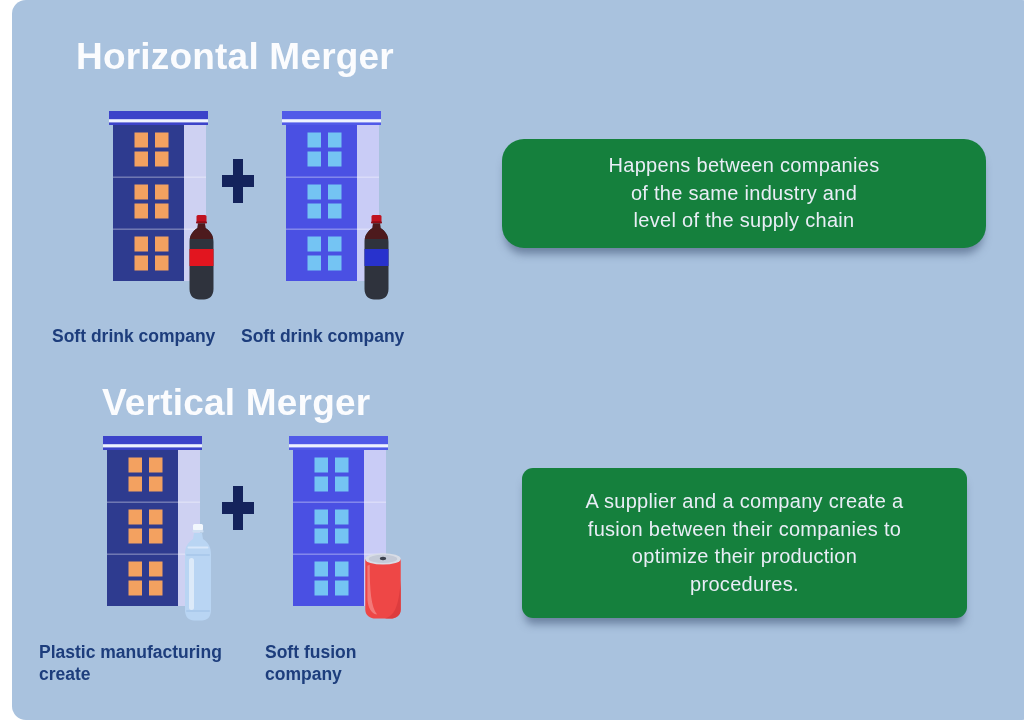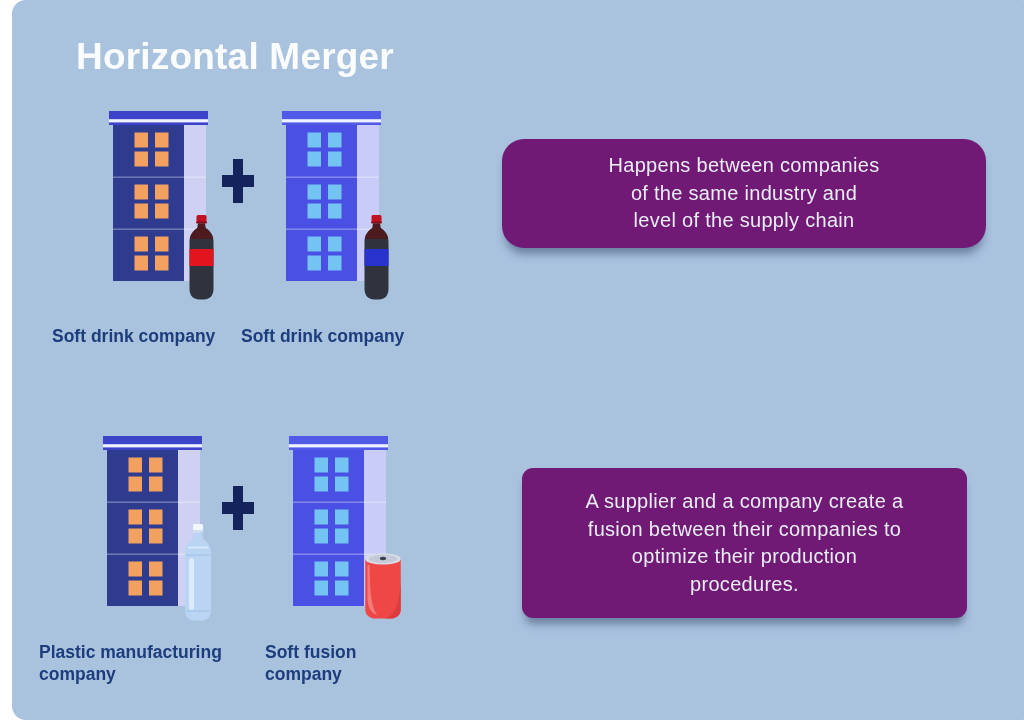--- a/index.html
+++ b/index.html
@@ -27,21 +27,21 @@
     position:absolute;
     font-size:17.5px;font-weight:700;color:#1d3d7c;
     line-height:22px;white-space:pre-line;
   }
   #label-h-left{left:40px;top:325px;width:200px;}
   #label-h-right{left:229px;top:325px;width:200px;}
   #label-v-left{left:27px;top:641px;width:220px;}
   #label-v-right{left:253px;top:641px;width:140px;}
 
   .desc-panel{
-    position:absolute;background:#701a75;border-radius:22px;
+    position:absolute;background:#15803d;border-radius:22px;
     display:flex;align-items:center;justify-content:center;
     box-shadow:0 9px 9px -3px rgba(57,76,110,0.55);
   }
   #panel-horizontal{left:490px;top:139px;width:484px;height:109px;}
   #panel-vertical{left:510px;top:468px;width:445px;height:150px;border-radius:11px;}
   .desc-text{
     color:#e9edf6;font-size:20px;font-weight:500;line-height:27.5px;
     letter-spacing:0.3px;text-align:center;white-space:pre-line;margin:0;
   }
 
@@ -163,20 +163,21 @@
   <div class="company-label" id="label-h-left">Soft drink company</div>
 
   <div class="company-label" id="label-h-right">Soft drink company</div>
 
   <div class="desc-panel" id="panel-horizontal">
     <p class="desc-text">Happens between companies
 of the same industry and
 level of the supply chain</p>
   </div>
 
+  <h1 class="section-title" id="title-vertical">Vertical Merger</h1>
 
   <svg class="icon-abs building bld-dark" id="bld-v-left" viewBox="0 0 104 170">
       <use href="#sym-building"></use>
     </svg>
 
   <svg class="icon-abs plus" id="plus-v" viewBox="0 0 32 44">
       <use href="#sym-plus"></use>
     </svg>
 
   <svg class="icon-abs building bld-bright" id="bld-v-right" viewBox="0 0 104 170">
@@ -185,21 +186,21 @@
 
   <svg class="icon-abs water" id="water-v" viewBox="0 0 30 99">
       <use href="#sym-water"></use>
     </svg>
 
   <svg class="icon-abs can" id="can-v" viewBox="0 0 44 70">
       <use href="#sym-can"></use>
     </svg>
 
   <div class="company-label" id="label-v-left">Plastic manufacturing
-company</div>
+create</div>
 
   <div class="company-label" id="label-v-right">Soft fusion
 company</div>
 
   <div class="desc-panel" id="panel-vertical">
     <p class="desc-text">A supplier and a company create a
 fusion between their companies to
 optimize their production
 procedures.</p>
   </div>

